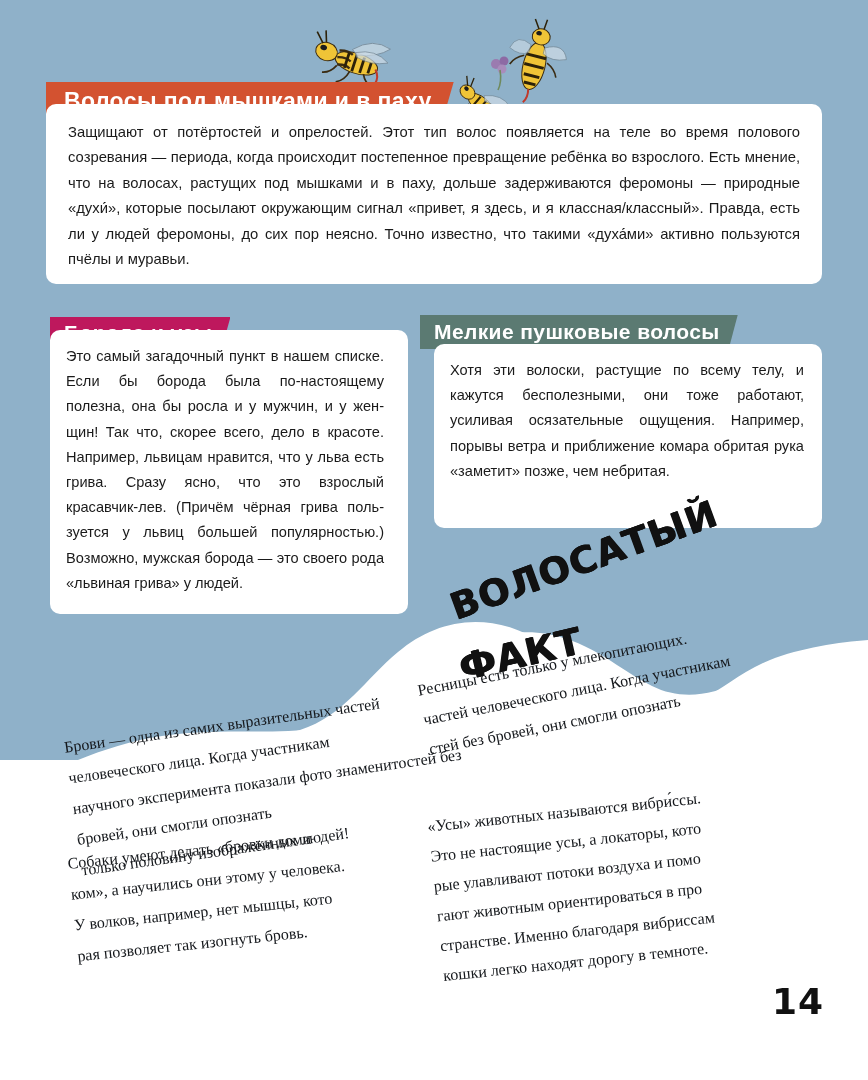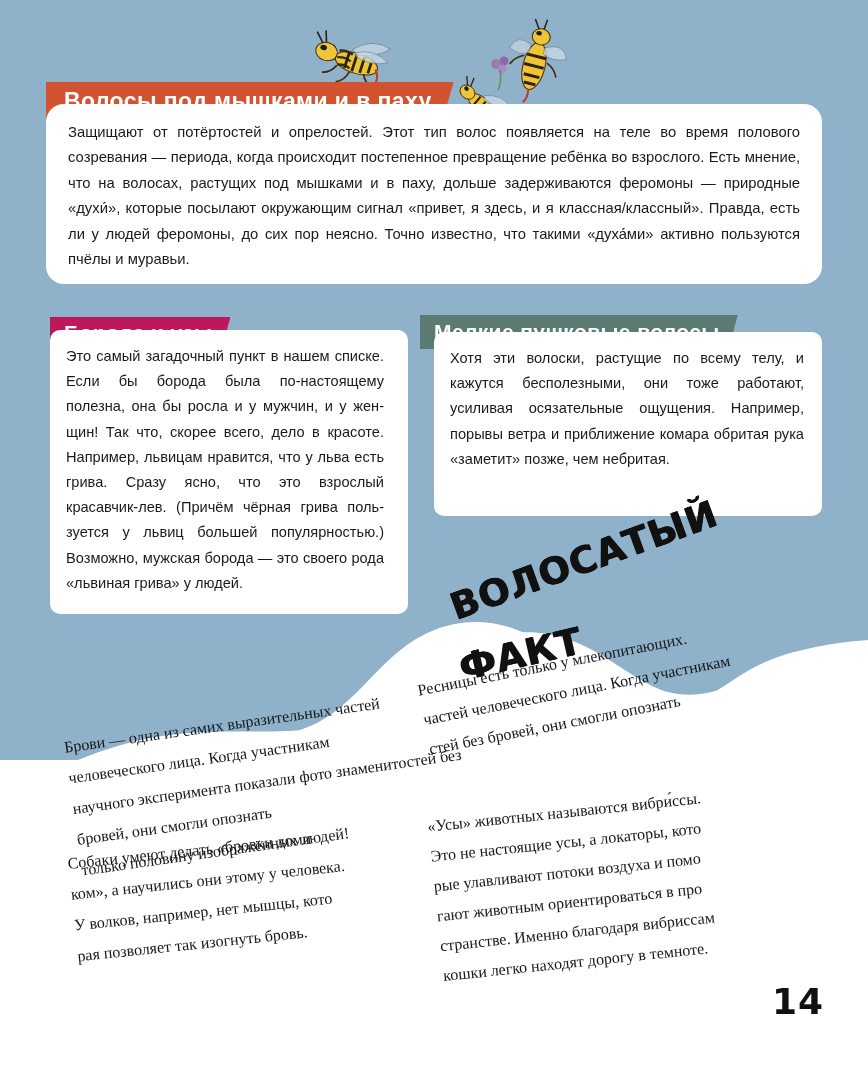--- a/index.html
+++ b/index.html
@@ -57,24 +57,24 @@
     box-sizing:border-box;
     color:#1a1a1a;
   }
   .card p{
     margin:0;
     font-size:14.6px;line-height:25.2px;
     text-align:justify;
     text-justify:inter-word;
     hyphens:manual;
   }
-  .card-main{left:46px;top:104px;width:776px;height:180px;padding:16px 22px 10px 22px;border-radius:18px;}
+  .card-main{left:46px;top:104px;width:776px;height:180px;padding:16px 22px 10px 22px;}
   .card-main p{font-size:14.8px;line-height:25.4px;}
   .card-beard{left:50px;top:330px;width:358px;height:284px;padding:14px 24px 10px 16px;}
-  .card-vellus{left:434px;top:332px;width:388px;height:184px;padding:14px 18px 10px 16px;}
+  .card-vellus{left:434px;top:344px;width:388px;height:184px;padding:14px 18px 10px 16px;}
 
   
   .fact-label{
     position:absolute;left:452px;top:525px;width:290px;height:130px;
     color:#111111;
     font-family:"DejaVu Sans",sans-serif;
     font-weight:bold;
     pointer-events:none;
   }
   .fact-line1{

